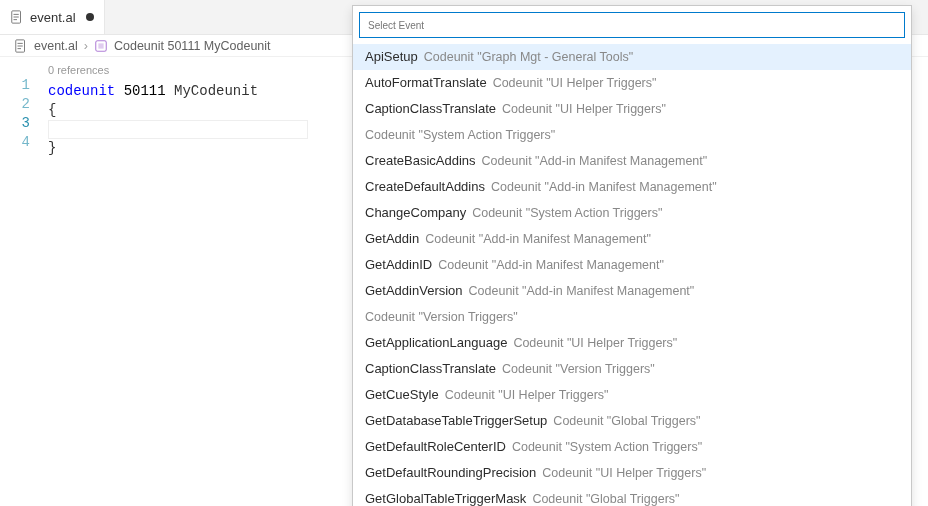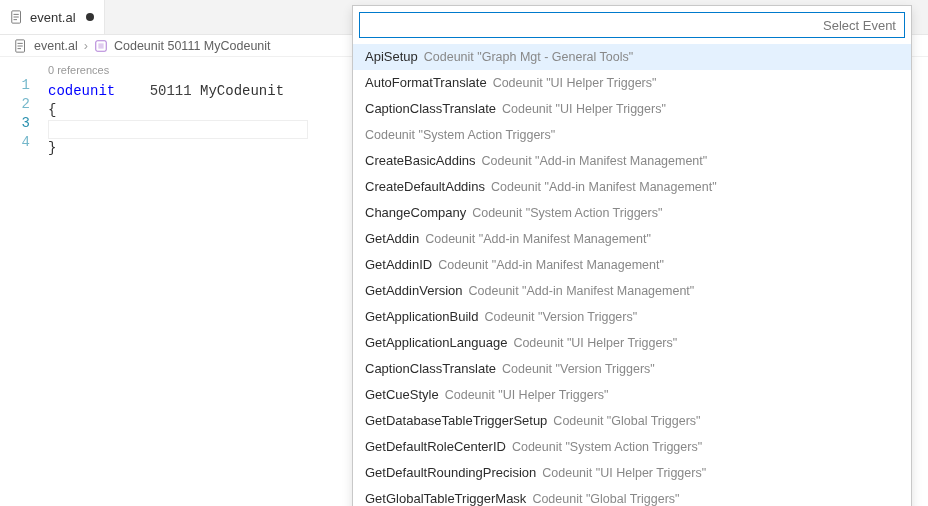--- a/index.html
+++ b/index.html
@@ -84,21 +84,21 @@
       color: #333;
     }
     .codelens {
       font-family: "Segoe UI", sans-serif;
       font-size: 11px;
       color: #999999;
       padding-bottom: 2px;
       padding-left: 0;
     }
     .tok-kw { color: #0000ff; text-align: right; }
-    .tok-num { color: #404040; margin-left: 26px; }
+    .tok-num { color: #000000; }
     .tok-id { color: #333333; }
     .current-line {
       background: #ffffff;
       box-shadow: inset 0 0 0 1px #eeeeee;
       display: inline-block;
       min-width: 260px;
       height: 19px;
     }
     .quickpick {
       position: absolute;
@@ -110,24 +110,23 @@
       box-shadow: 0 4px 10px rgba(0,0,0,0.12);
       display: flex;
       flex-direction: column;
     }
     .quickpick-input {
       margin: 6px;
       height: 26px;
       border: 1px solid #007acc;
       padding: 0 8px;
       font-family: "Segoe UI", sans-serif;
-      font-size: 13px;
+      font-size: 10px;
       color: #333;
       outline: none;
-      text-align: right;
     }
     .quickpick-input::placeholder { color: #767676; }
     .quickpick-list {
       overflow-y: auto;
     }
     .qp-item {
       padding: 3px 12px;
       font-size: 13px;
       display: flex;
       align-items: baseline;
@@ -232,21 +231,20 @@
       </div>
       <div class="qp-item">
         <span class="qp-name">GetAddinID</span>
         <span class="qp-desc">Codeunit "Add-in Manifest Management"</span>
       </div>
       <div class="qp-item">
         <span class="qp-name">GetAddinVersion</span>
         <span class="qp-desc">Codeunit "Add-in Manifest Management"</span>
       </div>
       <div class="qp-item">
-        <span class="qp-name">GetApplicationBuild</span>
         <span class="qp-desc">Codeunit "Version Triggers"</span>
       </div>
       <div class="qp-item">
         <span class="qp-name">GetApplicationLanguage</span>
         <span class="qp-desc">Codeunit "UI Helper Triggers"</span>
       </div>
       <div class="qp-item">
         <span class="qp-name">CaptionClassTranslate</span>
         <span class="qp-desc">Codeunit "Version Triggers"</span>
       </div>

